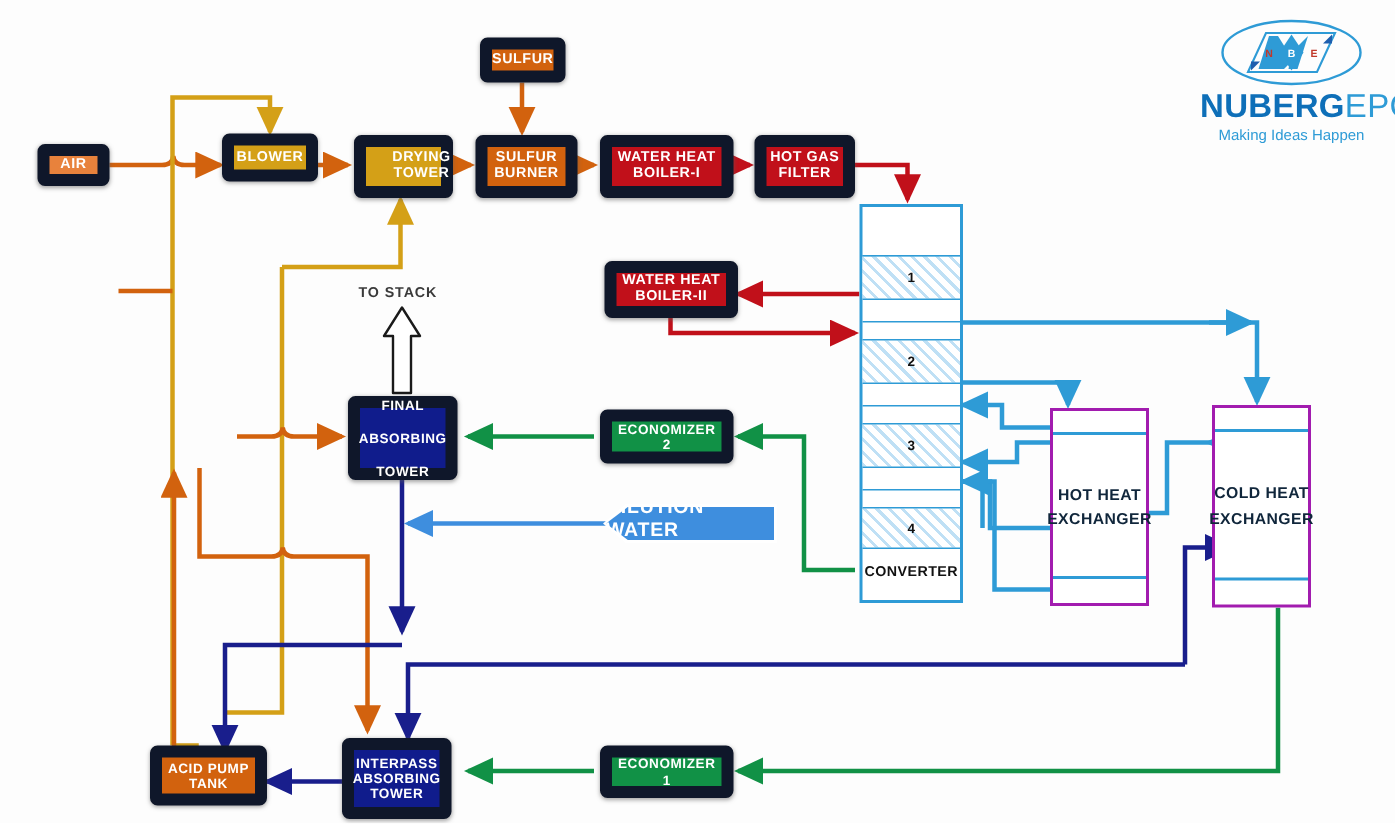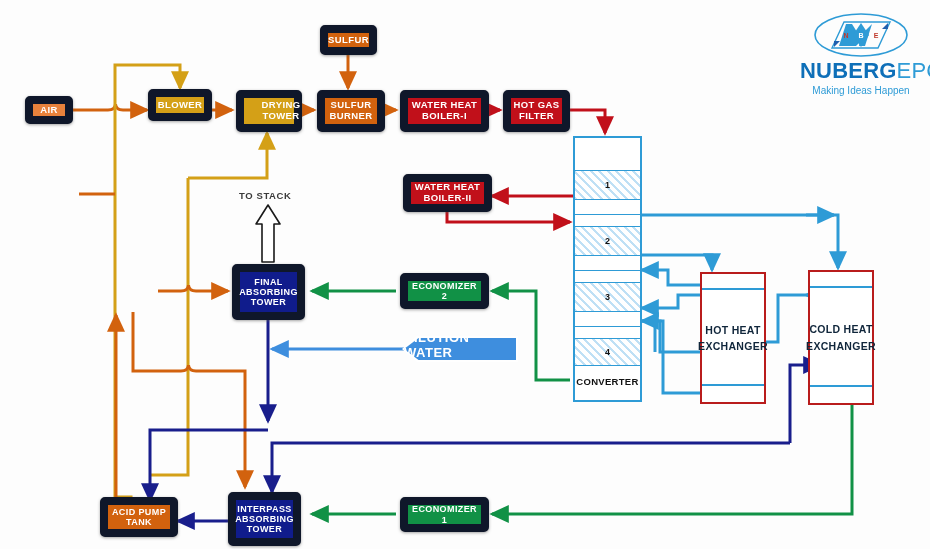--- a/index.html
+++ b/index.html
@@ -11,21 +11,21 @@
         text-align:center;border-radius:5px;color:#ffffff;font-weight:bold;letter-spacing:.4px;
         border:8px solid #0f172a;box-shadow:0 1px 3px rgba(90,90,90,.55);line-height:1.12;}
   .node span{display:block;}
   .n-orange{background:#D2620E;}
   .n-lorange{background:#E8823C;}
   .n-gold{background:#D4A017;}
   .n-red{background:#C1101A;}
   .n-green{background:#119146;}
   .n-navy{background:#101C8C;}
 
-  .hx{position:absolute;box-sizing:border-box;background:#ffffff;border:2px solid #b91c1c;
+  .hx{position:absolute;box-sizing:border-box;background:#ffffff;border:2px solid #a21caf;
       color:#10263b;font-weight:bold;font-size:10.5px;text-align:center;line-height:1.55;
       display:flex;align-items:center;justify-content:center;letter-spacing:.3px;}
   .hx .bar{position:absolute;left:0;right:0;height:0;border-top:2px solid #2E9BD6;}
 
   #converter{position:absolute;box-sizing:border-box;background:#ffffff;border:2px solid #2E9BD6;}
   .bed{position:absolute;left:0;right:0;box-sizing:border-box;border-top:1.5px solid #2E9BD6;border-bottom:1.5px solid #2E9BD6;
        background:repeating-linear-gradient(45deg,#bfe0f5 0px,#bfe0f5 2px,#ffffff 2px,#ffffff 6px);
        display:flex;align-items:center;justify-content:center;font-size:9px;font-weight:bold;color:#111;}
   .divline{position:absolute;left:0;right:0;height:0;border-top:1.5px solid #2E9BD6;}
   #conv-label{position:absolute;left:0;right:0;text-align:center;font-size:9.5px;font-weight:bold;color:#111;letter-spacing:.3px;}
@@ -199,21 +199,21 @@
     <span>ECONOMIZER</span>
     <span>2</span>
   </div>
 
   <div class="node n-green" style="left:400px;top:497px;width:89px;height:35px;font-size:9px;flex-direction:column;">
     <span>ECONOMIZER</span>
     <span>1</span>
   </div>
 
 
-  <div class="node n-navy" style="left:232px;top:264px;width:73px;height:56px;font-size:9px;flex-direction:column;">
+  <div class="node n-navy" style="left:232px;top:264px;width:73px;height:56px;font-size:9px;flex-direction:column;gap:12px;">
     <span>FINAL</span>
     <span>ABSORBING</span>
     <span>TOWER</span>
   </div>
 
   <div class="node n-navy" style="left:228px;top:492px;width:73px;height:54px;font-size:9px;flex-direction:column;">
     <span>INTERPASS</span>
     <span>ABSORBING</span>
     <span>TOWER</span>
   </div>

